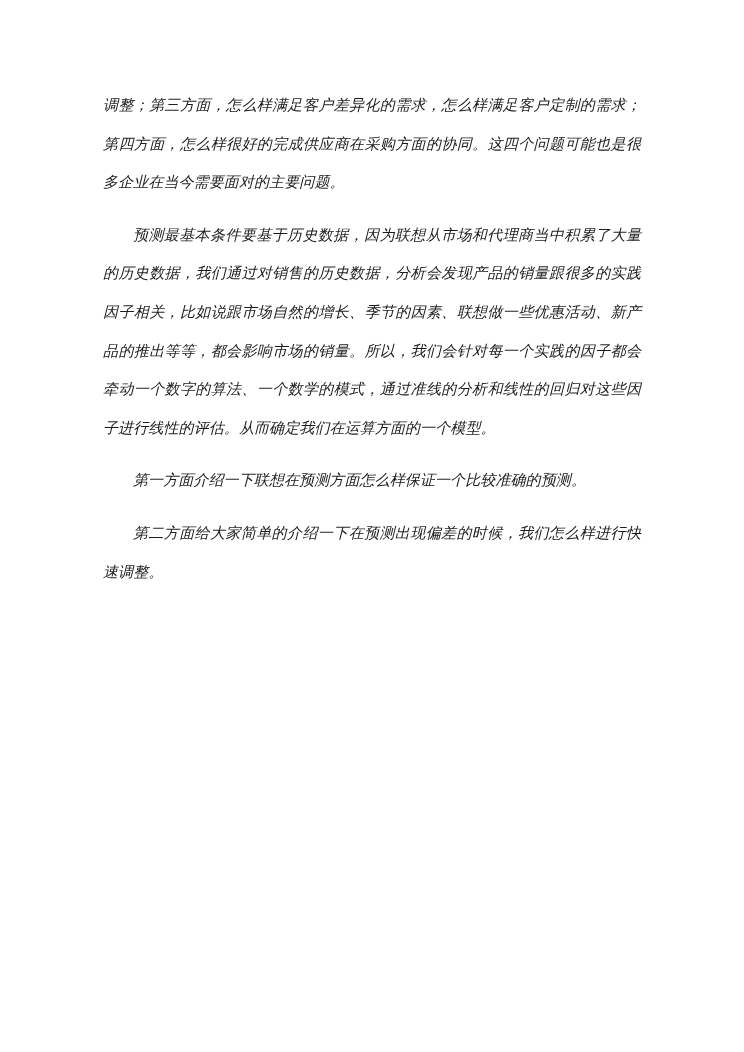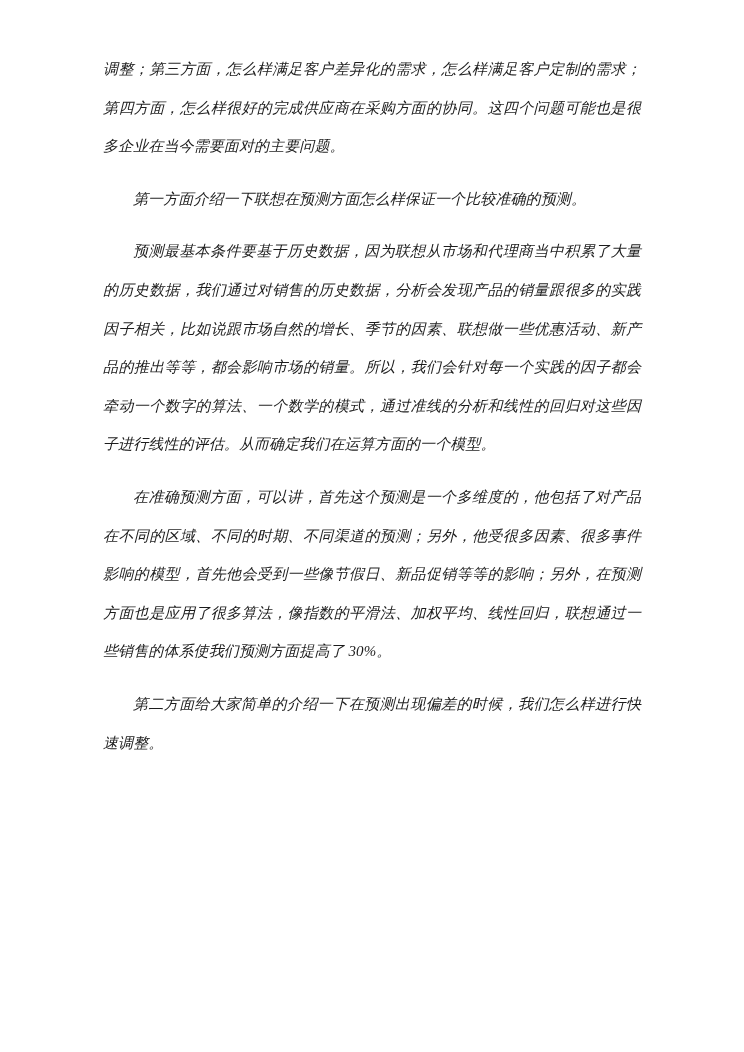--- a/index.html
+++ b/index.html
@@ -8,21 +8,21 @@
     background: #ffffff;
   }
   .page {
     position: relative;
     width: 744px;
     height: 772px;
     margin: 0 auto;
     background: #ffffff;
     overflow: hidden;
     box-sizing: border-box;
-    padding: 50px 103px 0 103px;
+    padding: 86px 103px 0 103px;
   }
   .doc-body {
     width: 538px;
   }
   .para {
     margin: 0 0 14px 0;
     font-family: "Liberation Serif", "DejaVu Serif", serif;
     font-style: italic;
     font-size: 15px;
     line-height: 38.6px;
@@ -35,18 +35,17 @@
   .para.no-indent {
     text-indent: 0;
   }
 </style>
 </head>
 <body>
 
 <div class="page">
   <div class="doc-body">
     <p class="para no-indent">调整；第三方面，怎么样满足客户差异化的需求，怎么样满足客户定制的需求；第四方面，怎么样很好的完成供应商在采购方面的协同。这四个问题可能也是很多企业在当今需要面对的主要问题。</p>
+    <p class="para">预测最基本条件要基于历史数据，因为联想从市场和代理商当中积累了大量的历史数据，我们通过对销售的历史数据，分析会发现产品的销量跟很多的实践因子相关，比如说跟市场自然的增长、季节的因素、联想做一些优惠活动、新产品的推出等等，都会影响市场的销量。所以，我们会针对每一个实践的因子都会牵动一个数字的算法、一个数学的模式，通过准线的分析和线性的回归对这些因子进行线性的评估。从而确定我们在运算方面的一个模型。</p>
     <p class="para">第一方面介绍一下联想在预测方面怎么样保证一个比较准确的预测。</p>
-    <p class="para">预测最基本条件要基于历史数据，因为联想从市场和代理商当中积累了大量的历史数据，我们通过对销售的历史数据，分析会发现产品的销量跟很多的实践因子相关，比如说跟市场自然的增长、季节的因素、联想做一些优惠活动、新产品的推出等等，都会影响市场的销量。所以，我们会针对每一个实践的因子都会牵动一个数字的算法、一个数学的模式，通过准线的分析和线性的回归对这些因子进行线性的评估。从而确定我们在运算方面的一个模型。</p>
-    <p class="para">在准确预测方面，可以讲，首先这个预测是一个多维度的，他包括了对产品在不同的区域、不同的时期、不同渠道的预测；另外，他受很多因素、很多事件影响的模型，首先他会受到一些像节假日、新品促销等等的影响；另外，在预测方面也是应用了很多算法，像指数的平滑法、加权平均、线性回归，联想通过一些销售的体系使我们预测方面提高了 30%。</p>
     <p class="para">第二方面给大家简单的介绍一下在预测出现偏差的时候，我们怎么样进行快速调整。</p>
   </div>
 </div>
 
 </body></html>

